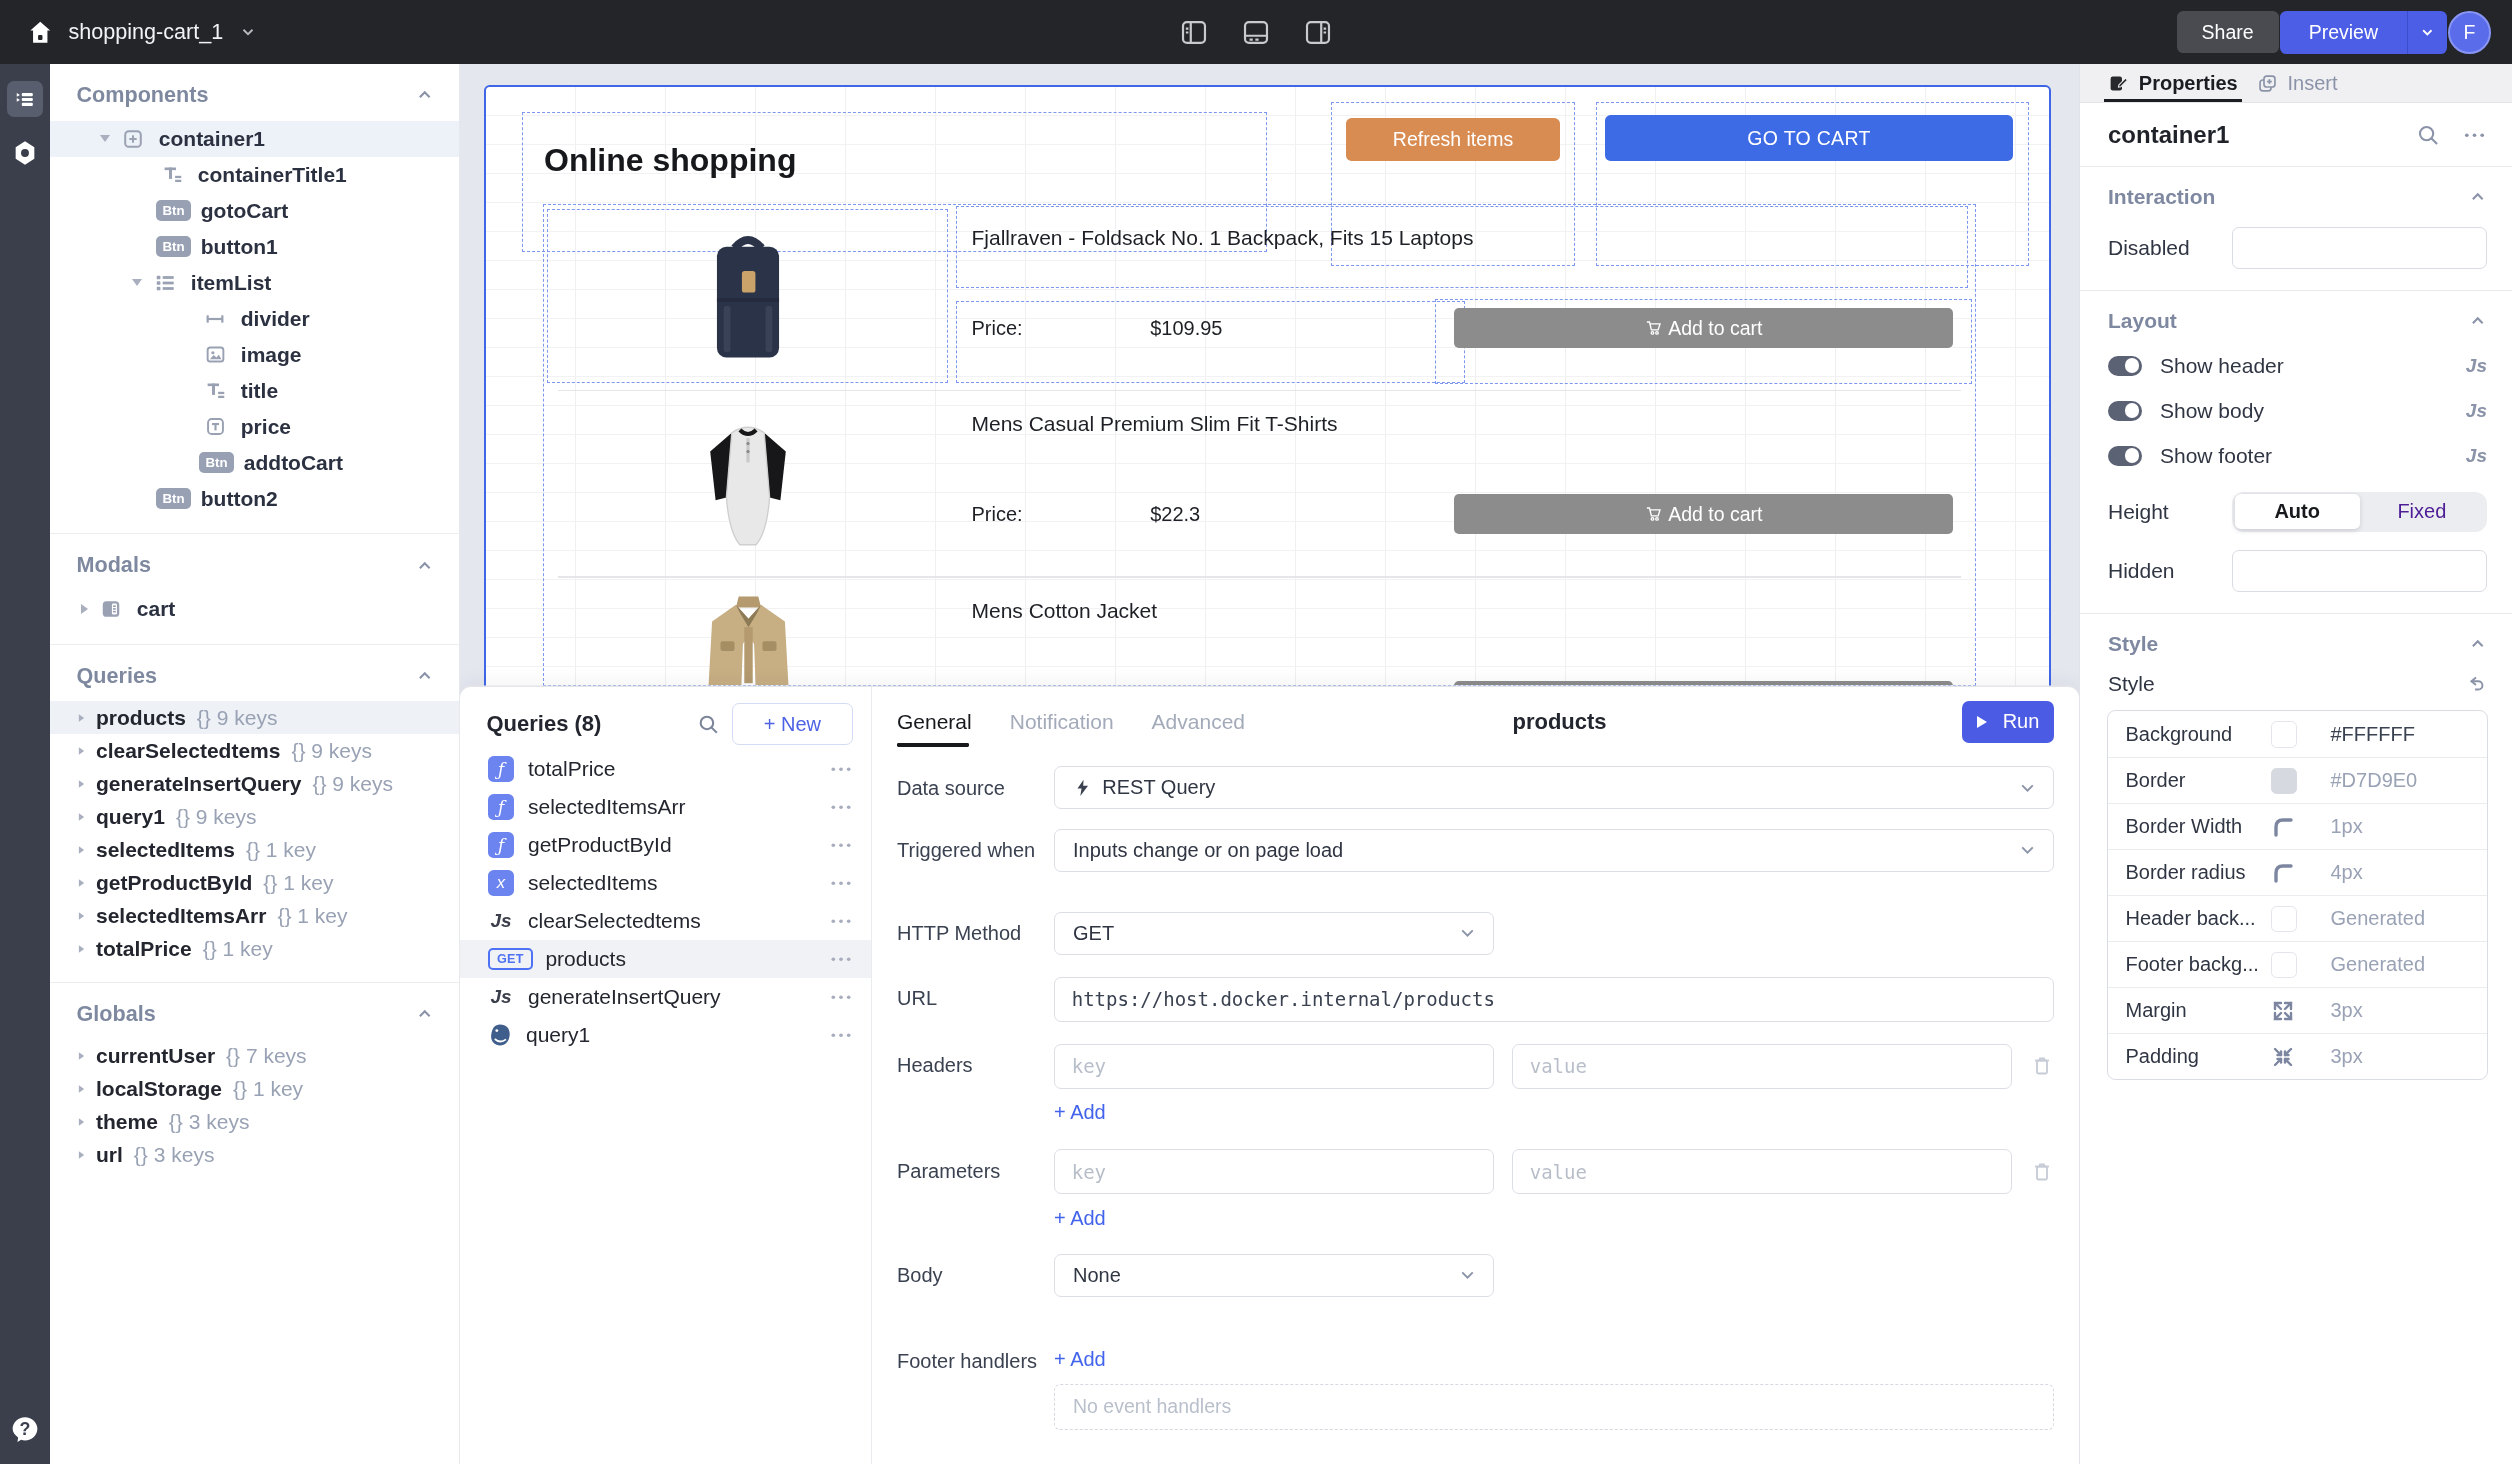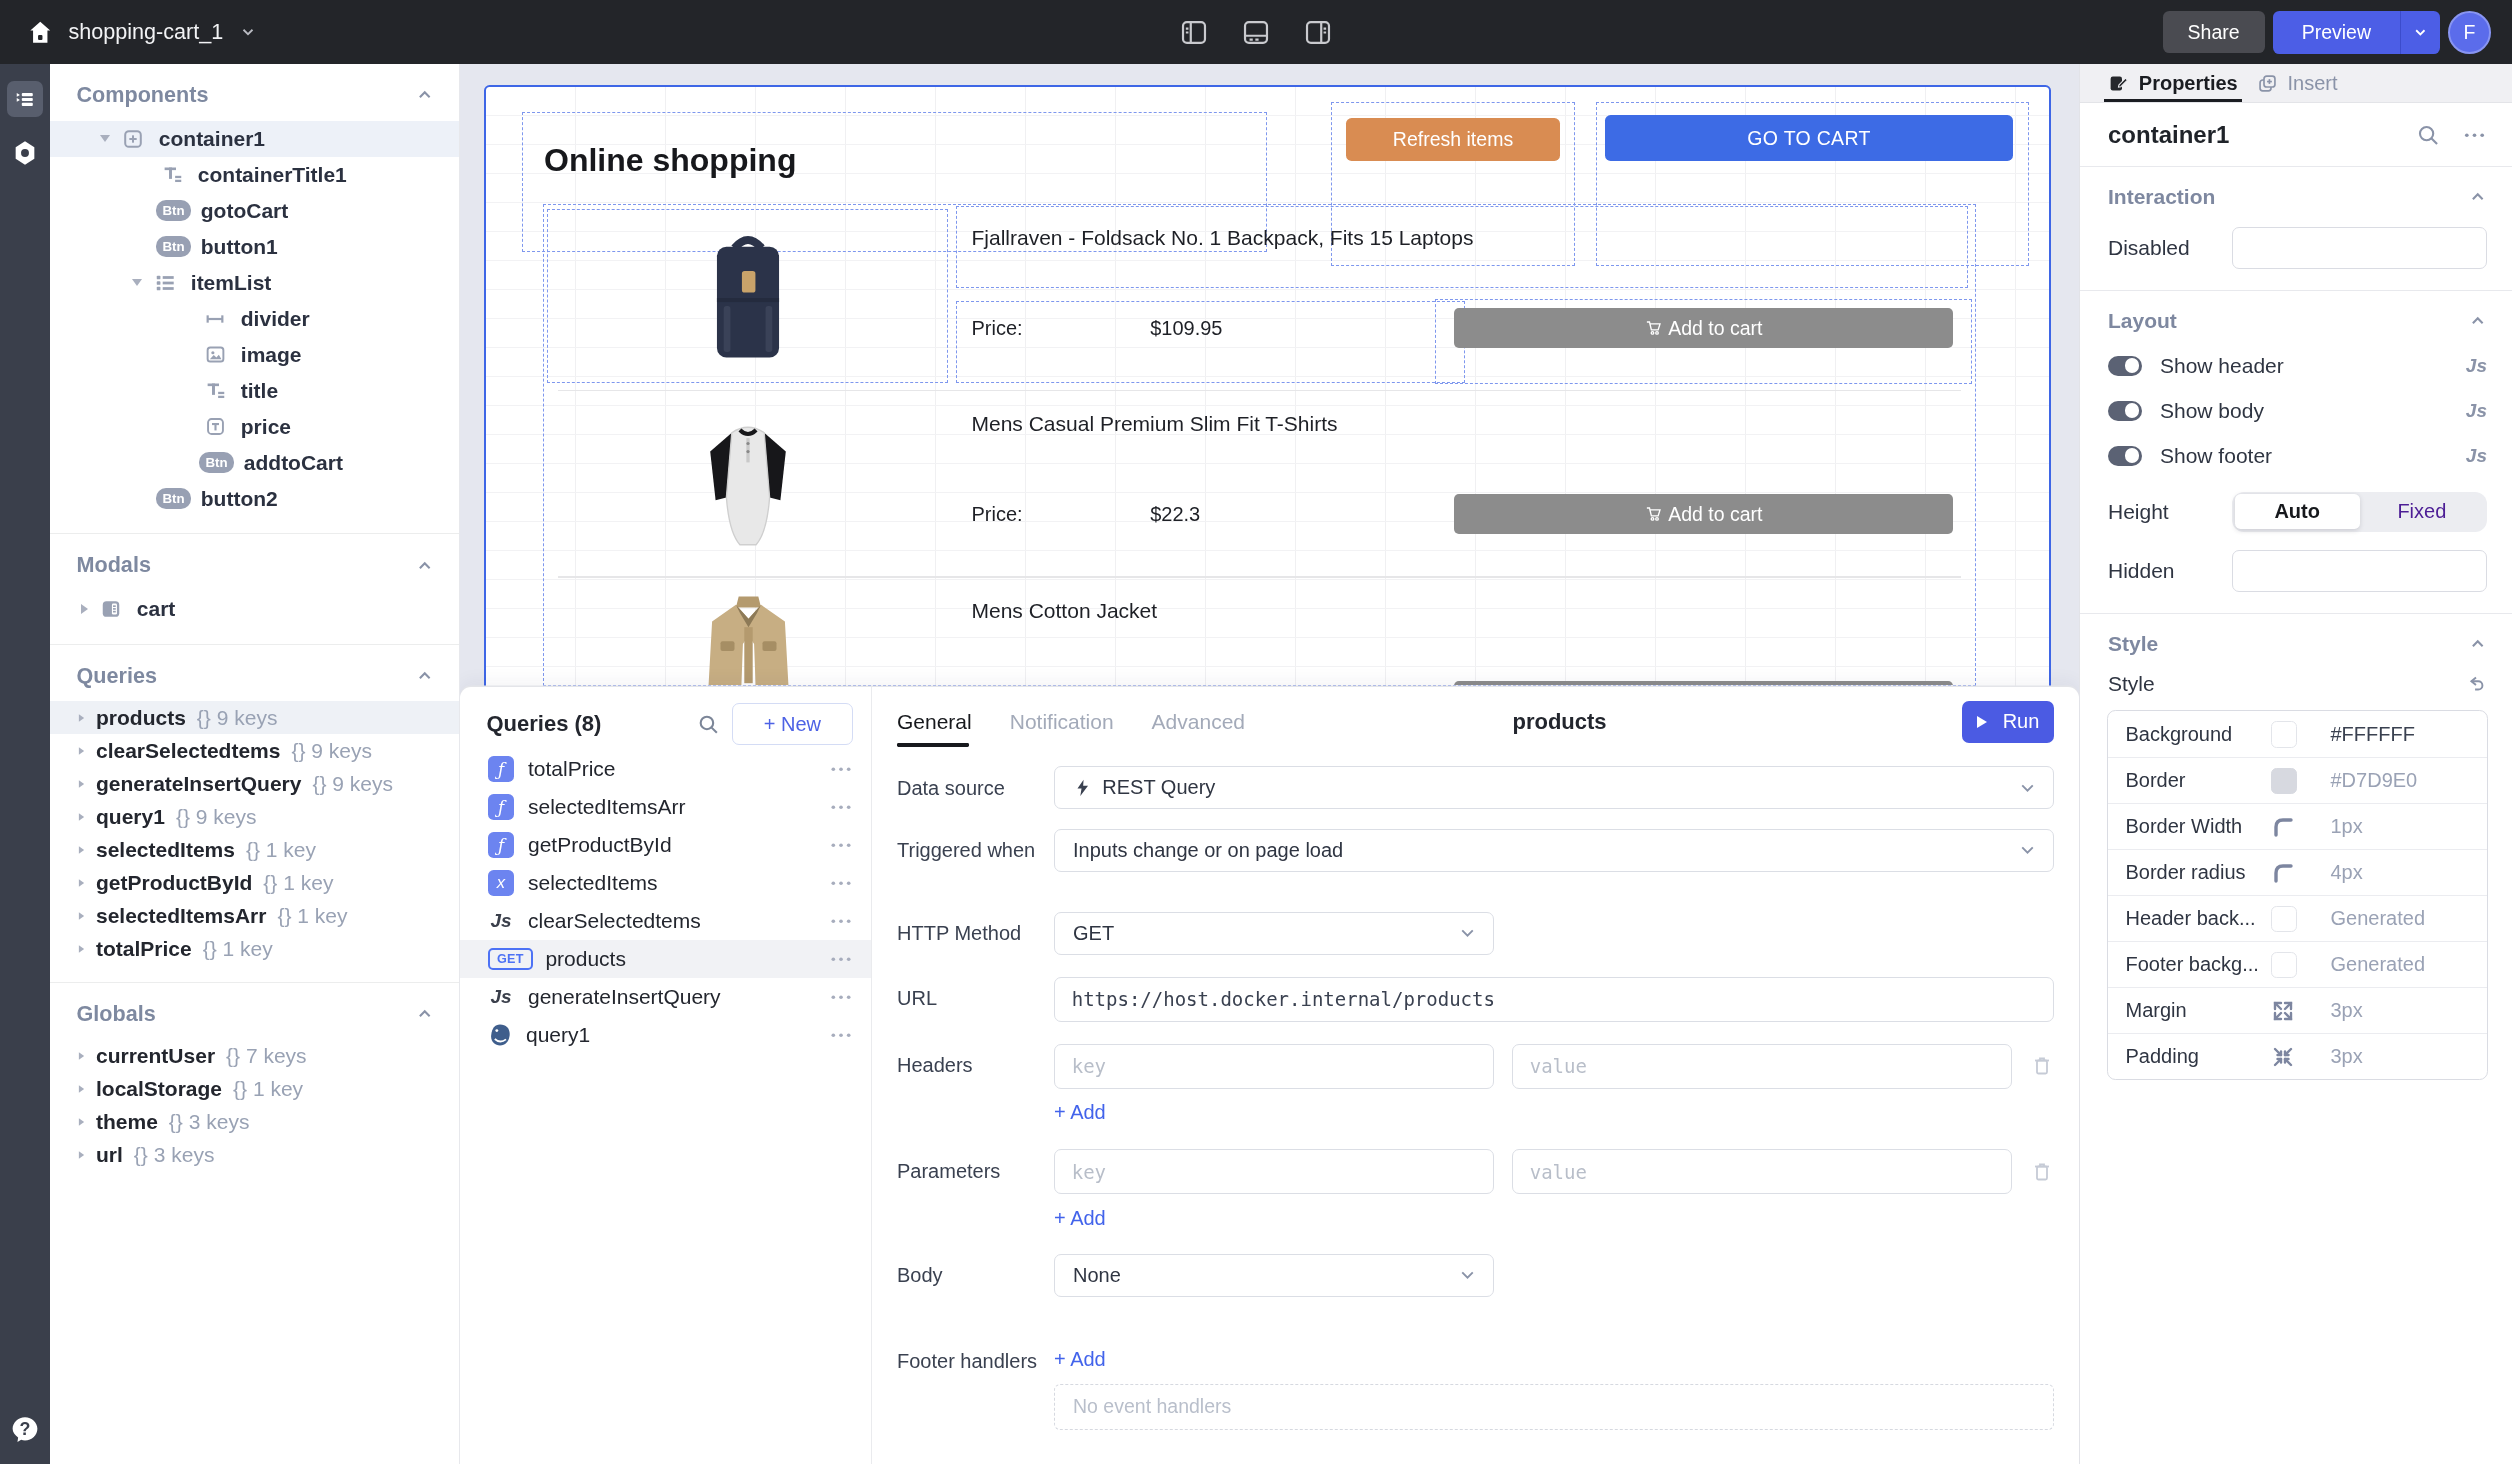--- a/index.html
+++ b/index.html
@@ -5,21 +5,21 @@
   *{box-sizing:border-box;margin:0;padding:0}
   html,body{width:2512px;height:1464px;overflow:hidden}
   body{font-family:"Liberation Sans",sans-serif;background:#fff;color:#2b3140}
   svg{display:block}
 
   
   .topbar{height:64px;background:#232529;display:flex;align-items:center;position:relative;padding:0 21px 0 26.5px}
   .tb-left{display:flex;align-items:center;gap:15.4px}
   .tb-title{color:#f2f3f5;font-size:21.6px;font-weight:500}
   .tb-center{position:absolute;left:50%;top:0;height:100%;transform:translateX(-50%);display:flex;align-items:center;gap:31px}
-  .tb-right{margin-left:auto;display:flex;align-items:center;gap:8px}
+  .tb-right{margin-left:auto;display:flex;align-items:center;gap:1px}
   .btn-share{background:#4a4b51;color:#fff;border:none;font-size:19.5px;height:42px;padding:0 25px;border-radius:6.3px;font-family:inherit;cursor:pointer}
   .btn-preview{display:flex;height:43px;border-radius:6.3px;overflow:hidden}
   .btn-preview .main{background:#4c5ee6;color:#fff;font-size:19.5px;border:none;padding:0 29px;font-family:inherit;cursor:pointer}
   .btn-preview .arrow{background:#4c5ee6;border-left:1.4px solid #3b4ccc;width:40px;display:flex;align-items:center;justify-content:center;cursor:pointer}
   .avatar{width:43px;height:43px;border-radius:50%;background:#5b6ceb;border:2.8px solid #8895f2;color:#fff;display:flex;align-items:center;justify-content:center;font-size:19.5px;cursor:pointer}
 
   
   .shell{display:flex;height:1400px}
   .rail{width:50px;background:#3a3f4b;display:flex;flex-direction:column;align-items:center;padding-top:16.7px;position:relative}
   .rail-btn{width:36px;height:36px;border-radius:7px;display:flex;align-items:center;justify-content:center;margin-bottom:18px;cursor:pointer}
@@ -31,21 +31,21 @@
   .sb-sec{padding:18px 0 16.7px;border-top:1.4px solid #eceded}
   .sb-sec:first-child{border-top:none}
   .sb-head{display:flex;align-items:center;justify-content:space-between;margin:0 25px 12.6px 26.5px}
   .sb-head .t{font-size:21.6px;font-weight:700;color:#7e89a0}
   .trow{height:36px;display:flex;align-items:center;font-size:21px;font-weight:600;color:#2b3140;cursor:pointer;position:relative}
   .trow.sel{background:#edf1f8}
   .trow .caret{margin-right:7px}
   .d0{padding-left:50px}.d1{padding-left:106px}.d2{padding-left:149px}
   .d1c{padding-left:82px}
   .ticon{width:32px;display:flex;justify-content:center;margin-right:9.8px;flex:none}
-  .badge-btn{width:35px;height:21.6px;background:#98a0b3;border-radius:10px;color:#fff;font-size:13.3px;font-weight:700;display:flex;align-items:center;justify-content:center;margin-right:9.8px;flex:none}
+  .badge-btn{width:35px;height:21.6px;background:#98a0b3;border-radius:5px;color:#fff;font-size:13.3px;font-weight:700;display:flex;align-items:center;justify-content:center;margin-right:9.8px;flex:none}
   .tri-d{width:0;height:0;border-left:5.6px solid transparent;border-right:5.6px solid transparent;border-top:7px solid #a9afbe}
   .tri-r{width:0;height:0;border-top:5.6px solid transparent;border-bottom:5.6px solid transparent;border-left:7px solid #a9afbe}
   .qtrow{height:33px;display:flex;align-items:center;font-size:21px;cursor:pointer;padding-left:28px}
   .qtrow.sel{background:#eef1f6}
   .qtrow .tri-r{transform:scale(.75);margin-right:11px}
   .qtrow b{font-weight:700;color:#23262e}
   .qtrow .meta{color:#99a2b4;font-weight:400;margin-left:11px}
 
   
   .center{flex:1;position:relative;background:#e5e7ef;overflow:hidden}

